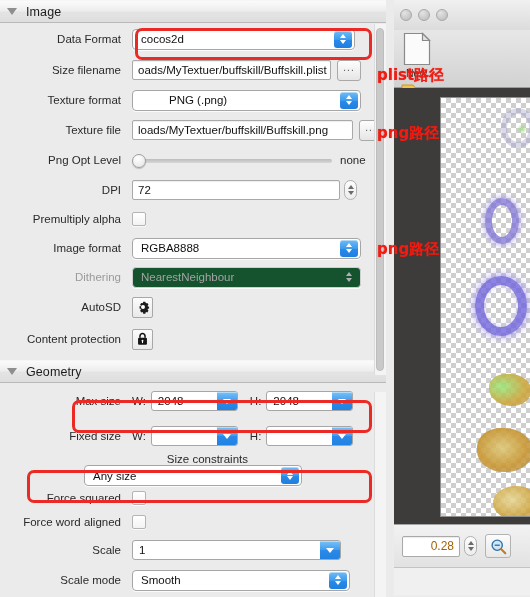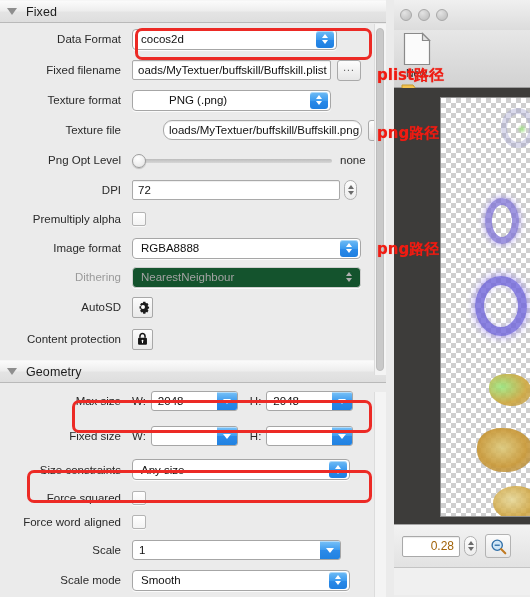--- a/index.html
+++ b/index.html
@@ -380,65 +380,65 @@
 </style>
 </head>
 <body>
 
 <div id="app">
 
   <div class="inspector">
 
     <div class="section-header">
       <span class="disclosure"></span>
-      <span class="section-title">Fixed</span>
+      <span class="section-title">Image</span>
     </div>
 
     <div class="rows">
 
       <div class="row" style="height:32px;">
         <div class="row-label">Data Format</div>
         <div class="row-ctl">
-          <div class="popup" style="width:205px;">
+          <div class="popup" style="width:223px;">
             <span>cocos2d</span>
             <span class="arrows">
                 <i class="up"></i>
                 <i class="down"></i>
               </span>
           </div>
         </div>
       </div>
 
       <div class="row" style="height:30px;">
-        <div class="row-label">Fixed filename</div>
+        <div class="row-label">Size filename</div>
         <div class="row-ctl">
           <div class="field" style="width:199px;">
             <span>oads/MyTextuer/buffskill/Buffskill.plist</span>
           </div>
           <div class="browse">...</div>
         </div>
       </div>
 
       <div class="row" style="height:30px;">
         <div class="row-label">Texture format</div>
         <div class="row-ctl">
-          <div class="popup" style="width:199px;padding-left:36px;">
+          <div class="popup" style="width:229px;padding-left:36px;">
             <span>PNG (.png)</span>
             <span class="arrows">
                 <i class="up"></i>
                 <i class="down"></i>
               </span>
           </div>
         </div>
       </div>
 
-      <div class="row" style="height:30px;gap:31px;">
+      <div class="row" style="height:30px;">
         <div class="row-label">Texture file</div>
         <div class="row-ctl">
-          <div class="field" style="width:199px;border-radius:9px;">
+          <div class="field" style="width:221px;">
             <span>loads/MyTextuer/buffskill/Buffskill.png</span>
           </div>
           <div class="browse">...</div>
         </div>
       </div>
 
       <div class="row" style="height:30px;">
         <div class="row-label">Png Opt Level</div>
         <div class="row-ctl">
           <div class="slider">
@@ -562,21 +562,21 @@
           <span style="font-size:11.5px;color:#2a2a2a;margin:0 5px 0 12px;">H:</span>
           <div class="combo" style="width:87px;">
             <span></span>
             <span class="arrowbox">
                 <i></i>
               </span>
           </div>
         </div>
       </div>
 
-      <div class="row" style="height:33px;">
+      <div class="row" style="height:33px;flex-direction:column;">
         <div class="row-label">Size constraints</div>
         <div class="row-ctl">
           <div class="popup" style="width:218px;">
             <span>Any size</span>
             <span class="arrows">
                 <i class="up"></i>
                 <i class="down"></i>
               </span>
           </div>
         </div>

